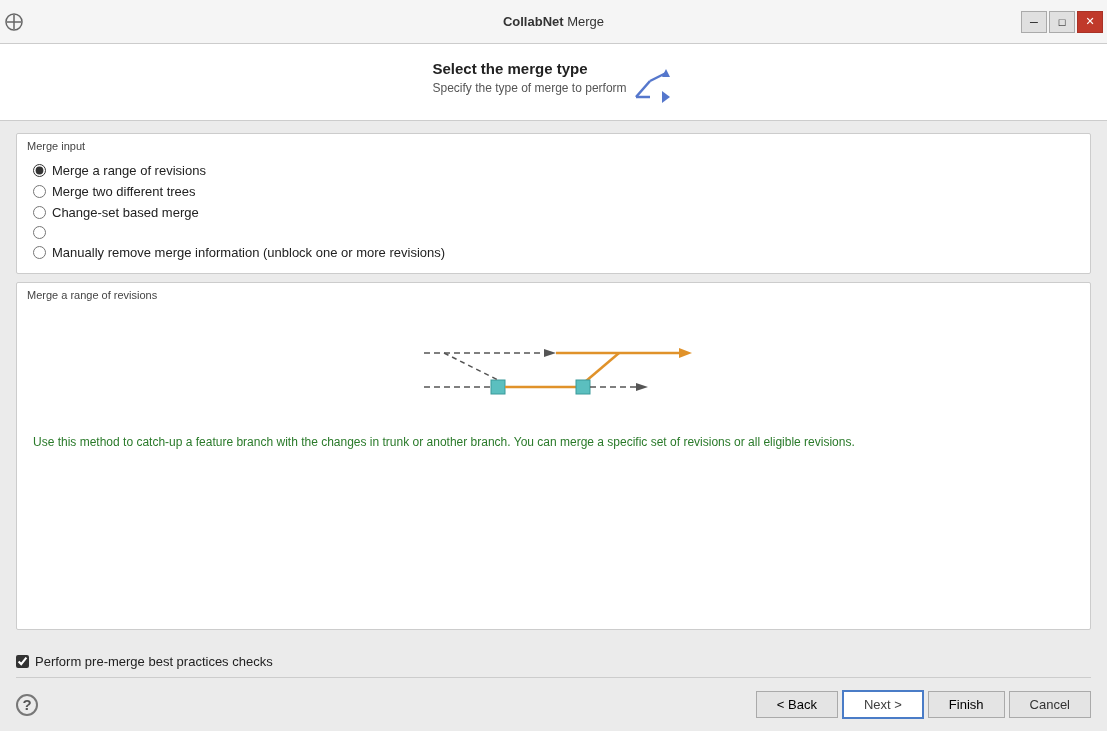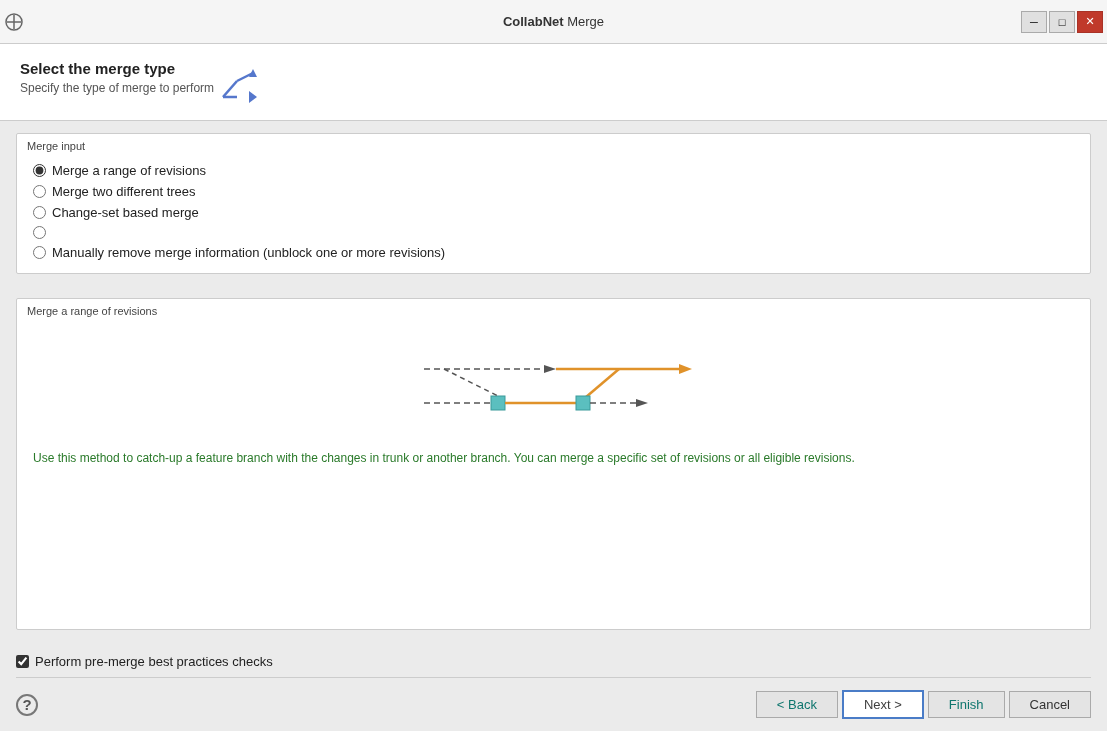--- a/index.html
+++ b/index.html
@@ -76,21 +76,21 @@
       overflow: hidden;
     }
 
     
     .header-section {
       background: white;
       padding: 16px 20px 12px 20px;
       border-bottom: 1px solid #ccc;
       display: flex;
       align-items: flex-start;
-      justify-content: flex-start;
+      justify-content: center;
       flex-shrink: 0;
     }
     .header-text { }
     .header-title {
       font-size: 15px;
       font-weight: bold;
       color: #222;
       margin-bottom: 4px;
     }
     .header-subtitle {
@@ -105,21 +105,21 @@
       justify-content: center;
     }
 
     
     .body-area {
       flex: 1;
       padding: 12px 16px;
       background: #ebebeb;
       display: flex;
       flex-direction: column;
-      gap: 24px;
+      gap: 8px;
       overflow: hidden;
     }
 
     
     .panel {
       background: white;
       border: 1px solid #ccc;
       border-radius: 2px;
     }
     .panel-label {
@@ -219,21 +219,21 @@
       font-size: 13px;
       min-width: 75px;
       color: #333;
     }
     .btn-primary {
       background: white;
       border: 2px solid #4a7cc7;
       color: #404040;
     }
     .btn:disabled {
-      color: #0f766e;
+      color: #000000;
       cursor: default;
     }
 
     
     .merge-diagram svg {
       overflow: visible;
     }
   </style>
 </head>
 <body>

